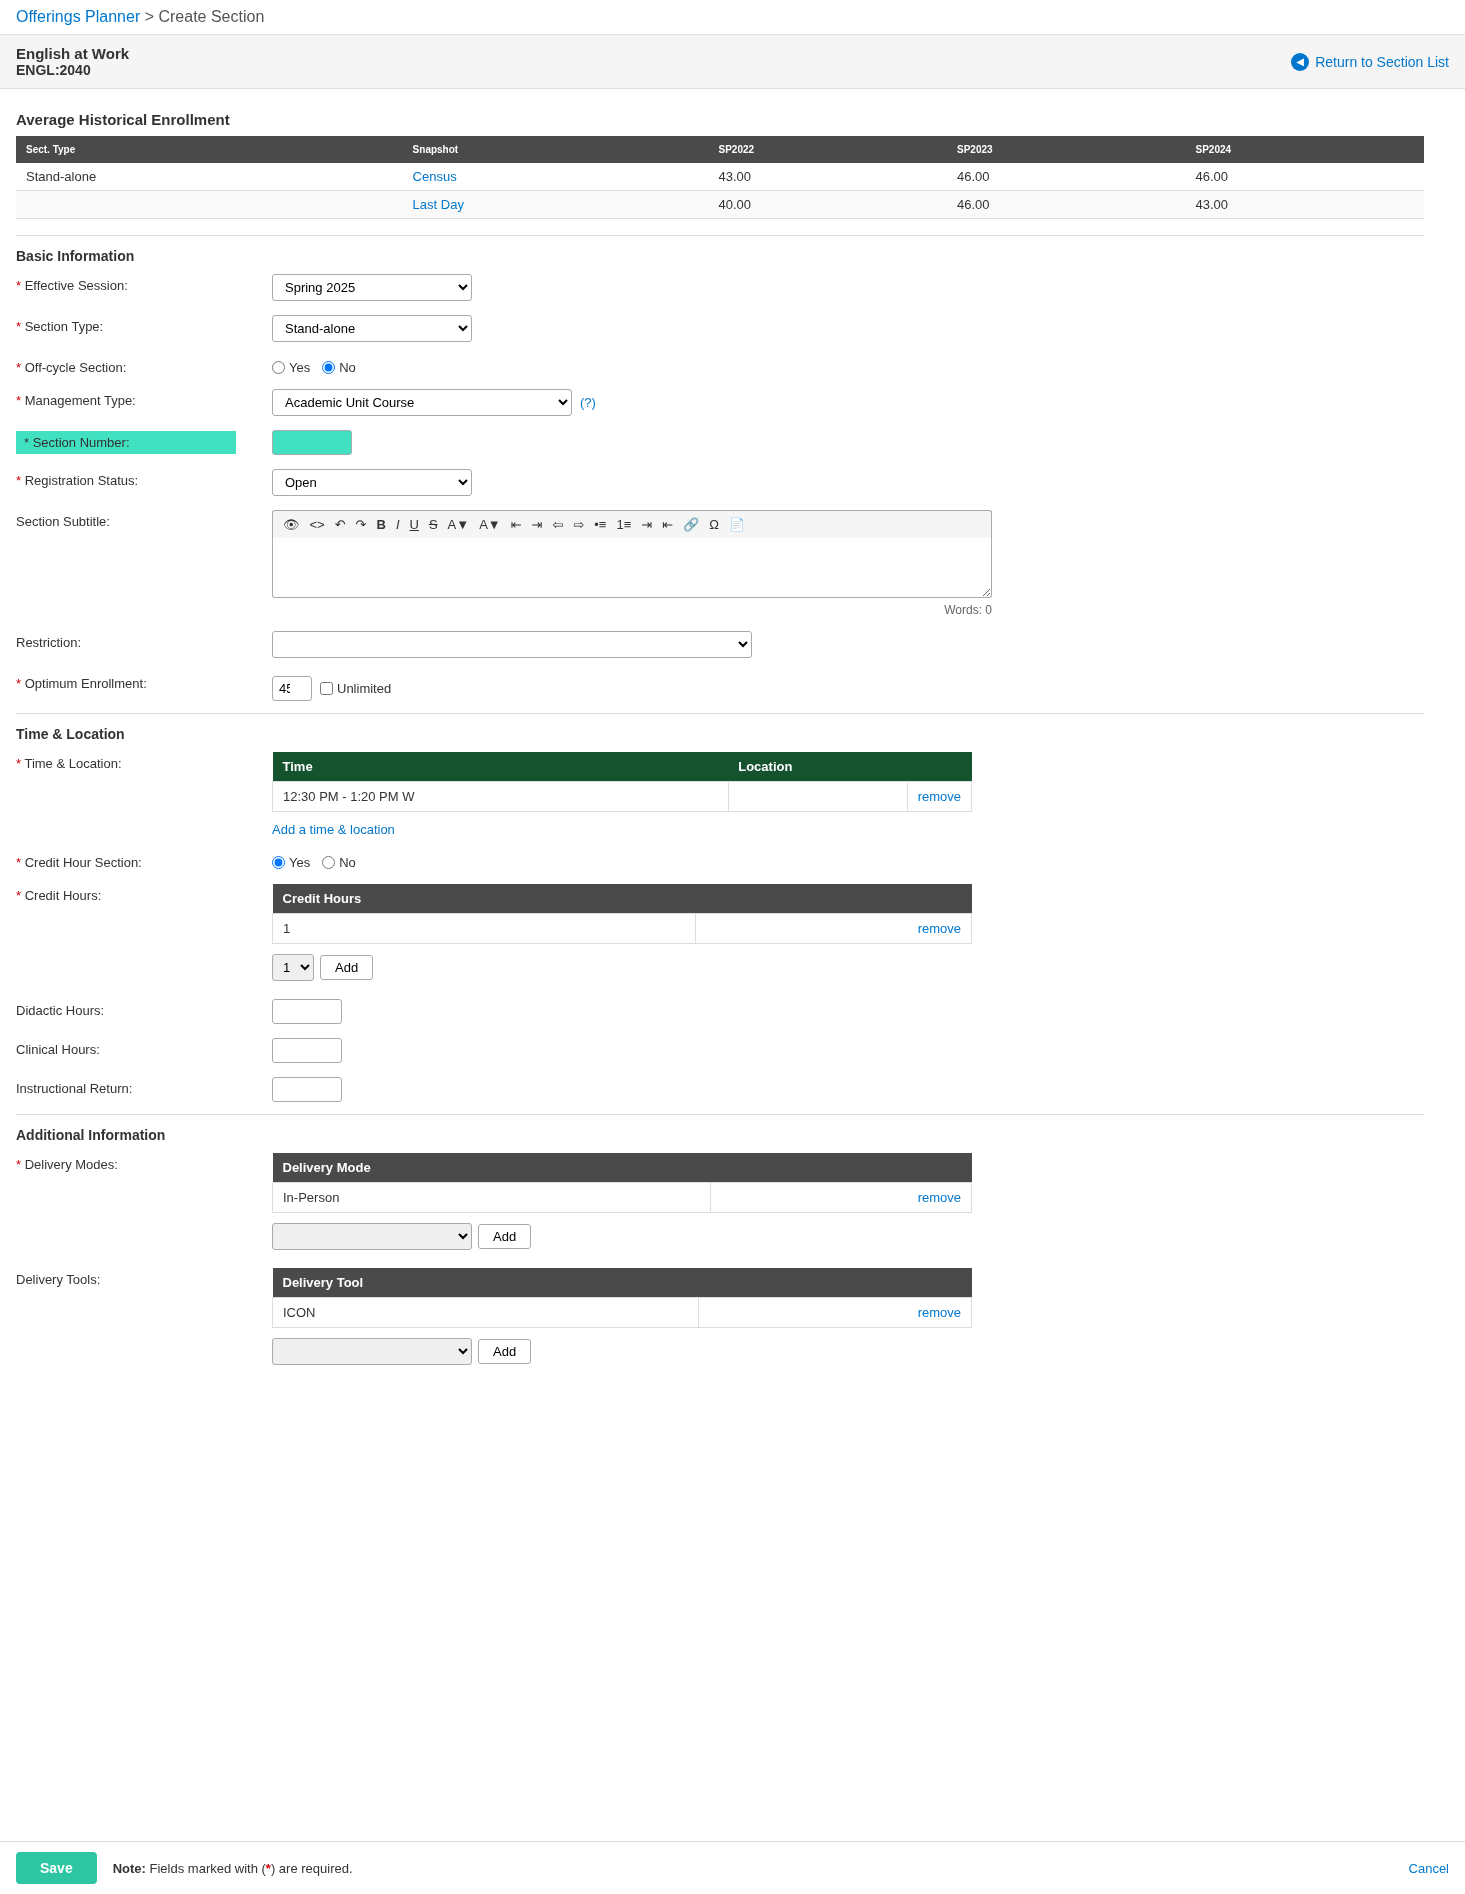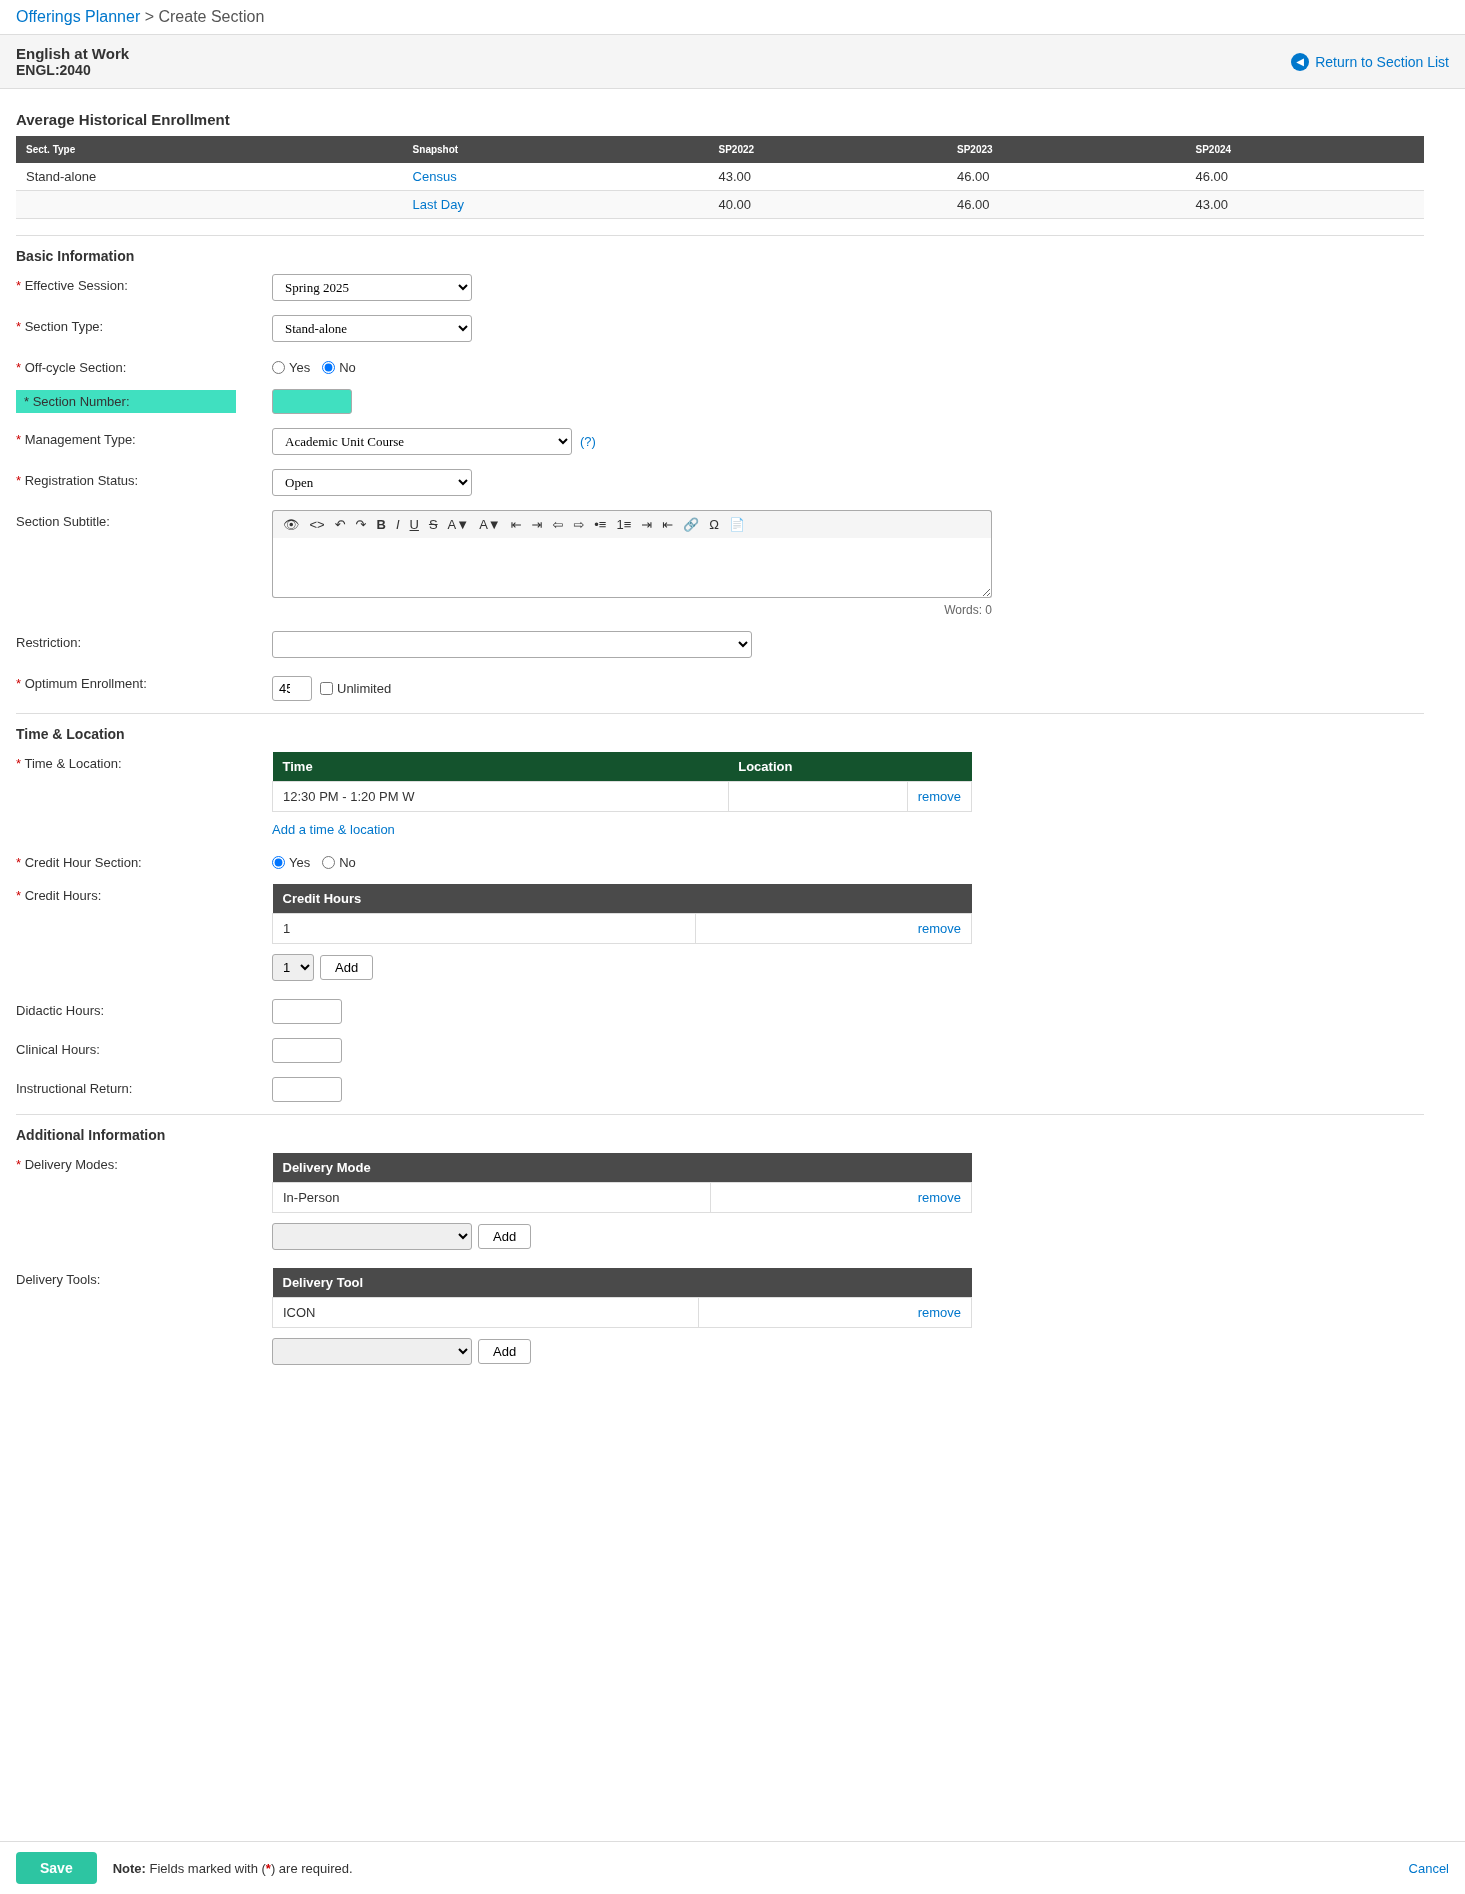--- a/index.html
+++ b/index.html
@@ -62,21 +62,20 @@
       content: '* ';
       color: #c00;
     }
     .form-control {
       width: 200px;
       padding: 4px 8px;
       border: 1px solid #aaa;
       border-radius: 3px;
       font-size: 13px;
       background: #fff;
-      font-family: Liberation Serif, serif;
     }
     select.form-control {
       appearance: auto;
     }
     .form-control-wide { width: 300px; }
 
     .radio-group { display: flex; align-items: center; gap: 12px; padding-top: 4px; }
     .radio-group label { font-size: 13px; display: flex; align-items: center; gap: 4px; }
 
     
@@ -296,35 +295,35 @@
     <div class="radio-group">
       <label>
         <input type="radio" name="off_cycle" value="Yes" style=""> Yes
       </label>
       <label>
         <input type="radio" name="off_cycle" value="No" checked="" style=""> No
       </label>
     </div>
   </div>
 
-  <div class="form-row" style="align-items:center;">
-    <div style="background:#40e0c0; padding: 4px 8px; width:220px; min-width:220px; font-size:13px;">* Section Number:</div>
-    <input type="text" style="width: 80px; padding: 4px 8px; border: 1px solid rgb(170, 170, 170); border-radius: 3px; background: rgb(64, 224, 192);" value="">
-  </div>
-
   <div class="form-row">
     <div class="form-label required">Management Type:</div>
     <div class="mgmt-row">
       <select class="form-control form-control-wide">
         <option>Academic Unit Course</option>
         <option>Departmental</option>
         <option>Other</option>
       </select>
       <span class="mgmt-help">(?)</span>
     </div>
+  </div>
+
+  <div class="form-row" style="align-items:center;">
+    <div style="background:#40e0c0; padding: 4px 8px; width:220px; min-width:220px; font-size:13px;">* Section Number:</div>
+    <input type="text" style="width: 80px; padding: 4px 8px; border: 1px solid rgb(170, 170, 170); border-radius: 3px; background: rgb(64, 224, 192);" value="">
   </div>
 
   <div class="form-row">
     <div class="form-label required">Registration Status:</div>
     <select class="form-control">
       <option>Open</option>
       <option>Closed</option>
       <option>Pending</option>
     </select>
   </div>

